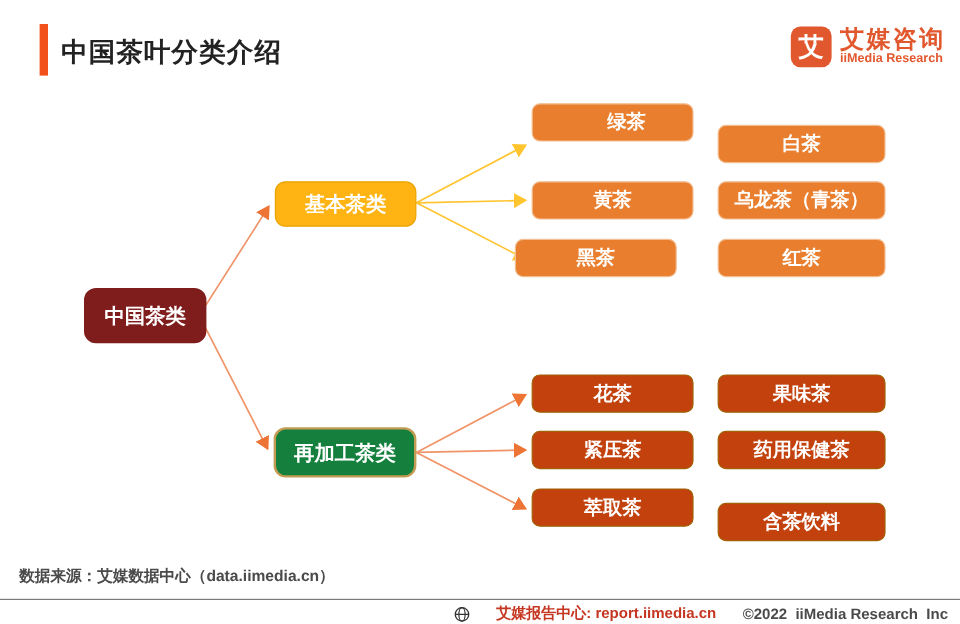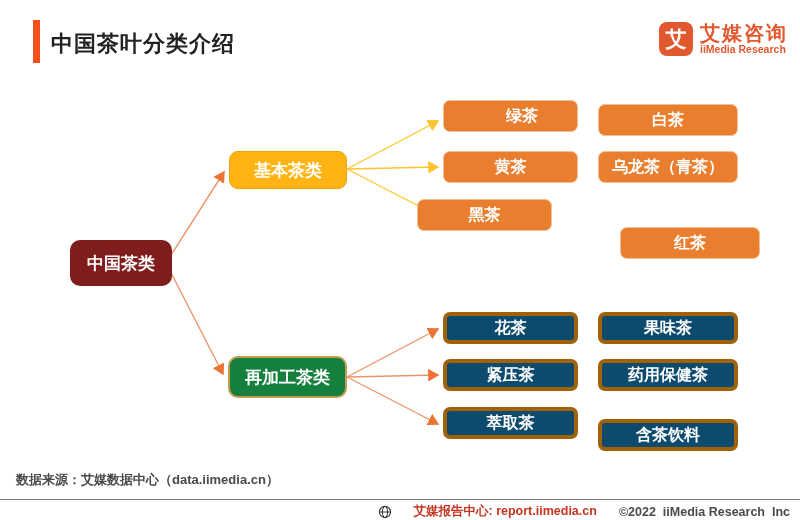--- a/index.html
+++ b/index.html
@@ -101,22 +101,22 @@
     width: 135px; height: 32px;
     border-radius: 7px;
     font-size: 16px;
   }
   .tea.col2 { width: 140px; }
   .tea-orange {
     background: #E87E2E;
     border: 1px solid #F2BE93;
   }
   .tea-salmon {
-    background: #0c4a6e;
-    border: 4px solid #a16207;
+    background: #c2410c;
+    border: 1px solid #a16207;
   }
 
   
   .source-note {
     position: absolute;
     left: 16px; top: 471px;
     font-size: 13px;
     font-weight: bold;
     color: #4A4A4A;
   }
@@ -181,27 +181,27 @@
     <line x1="347" y1="377" x2="438" y2="329" stroke="#F09468" stroke-width="1.4" marker-end="url(#arrow-salmon)"></line>
     <line x1="347" y1="377" x2="438" y2="375" stroke="#F09468" stroke-width="1.4" marker-end="url(#arrow-salmon)"></line>
     <line x1="347" y1="377" x2="438" y2="424" stroke="#F09468" stroke-width="1.4" marker-end="url(#arrow-salmon)"></line>
   </svg>
 
   <div class="node node-root">中国茶类</div>
 
   <div class="node node-basic">基本茶类</div>
   <div class="node node-re">再加工茶类</div>
 
-  <div class="node tea tea-orange" style="left:443px; top:100px;padding-left:23px;">绿茶</div>
+  <div class="node tea tea-orange" style="left:443px; top:86px;padding-left:23px;">绿茶</div>
   <div class="node tea tea-orange" style="left:443px; top:151px;">黄茶</div>
-  <div class="node tea tea-orange" style="left:417px; top:199px;">黑茶</div>
+  <div class="node tea tea-orange" style="left:429px; top:199px;">黑茶</div>
 
   <div class="node tea col2 tea-orange" style="left:598px; top:104px;">白茶</div>
   <div class="node tea col2 tea-orange" style="left:598px; top:151px;">乌龙茶（青茶）</div>
-  <div class="node tea col2 tea-orange" style="left:620px; top:199px;margin-top:28px;">红茶</div>
+  <div class="node tea col2 tea-orange" style="left:598px; top:199px;">红茶</div>
 
   <div class="node tea tea-salmon" style="left:443px; top:312px;">花茶</div>
   <div class="node tea tea-salmon" style="left:443px; top:407px;">萃取茶</div>
   <div class="node tea tea-salmon" style="left:443px; top:359px;">紧压茶</div>
 
   <div class="node tea col2 tea-salmon" style="left:598px; top:312px;">果味茶</div>
   <div class="node tea col2 tea-salmon" style="left:598px; top:359px;">药用保健茶</div>
   <div class="node tea col2 tea-salmon" style="left:598px; top:407px;margin-top:12px;">含茶饮料</div>
 
   <div class="source-note">数据来源：艾媒数据中心（data.iimedia.cn）</div>

